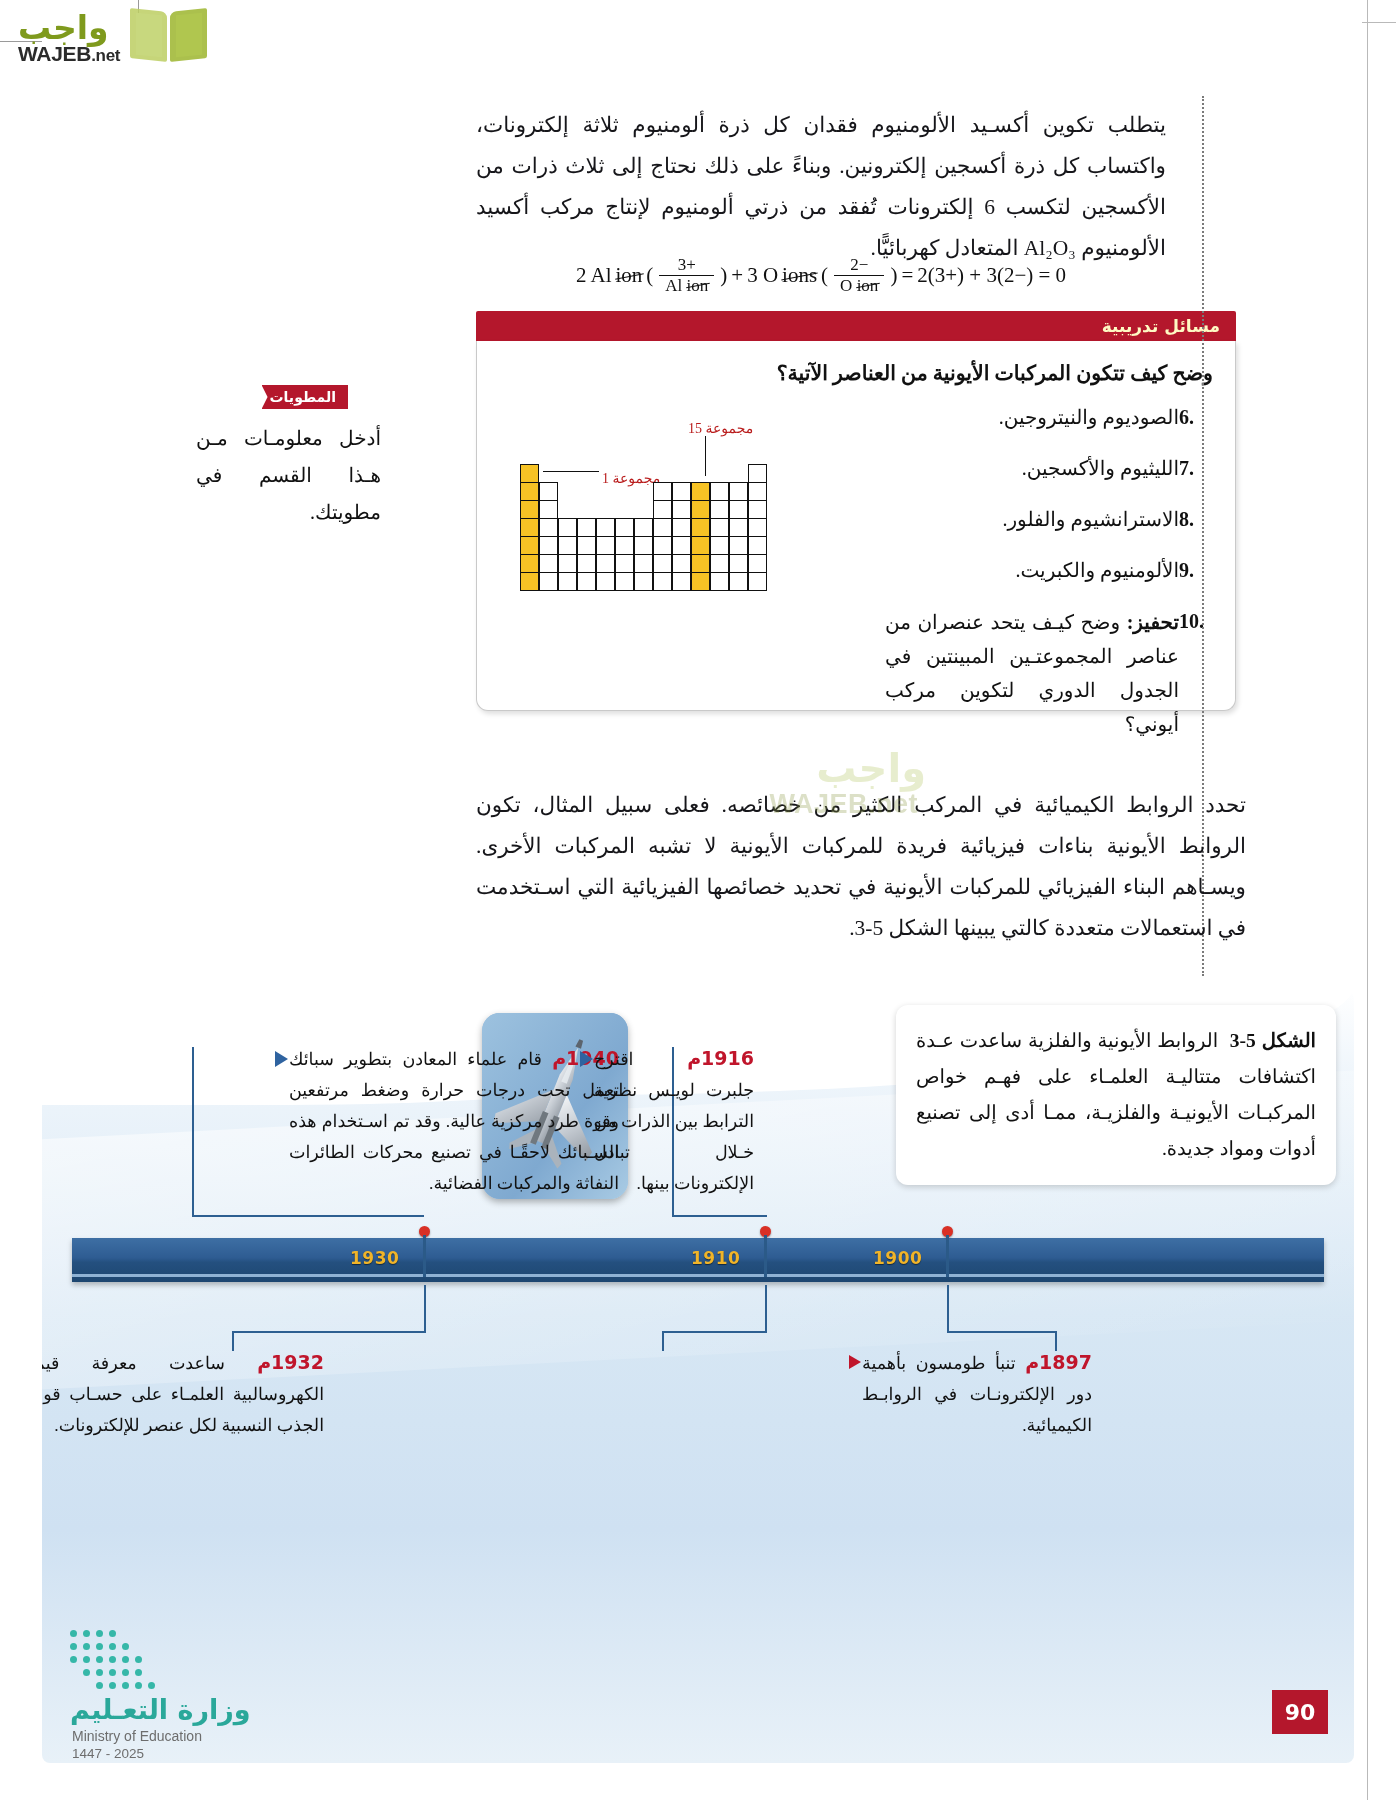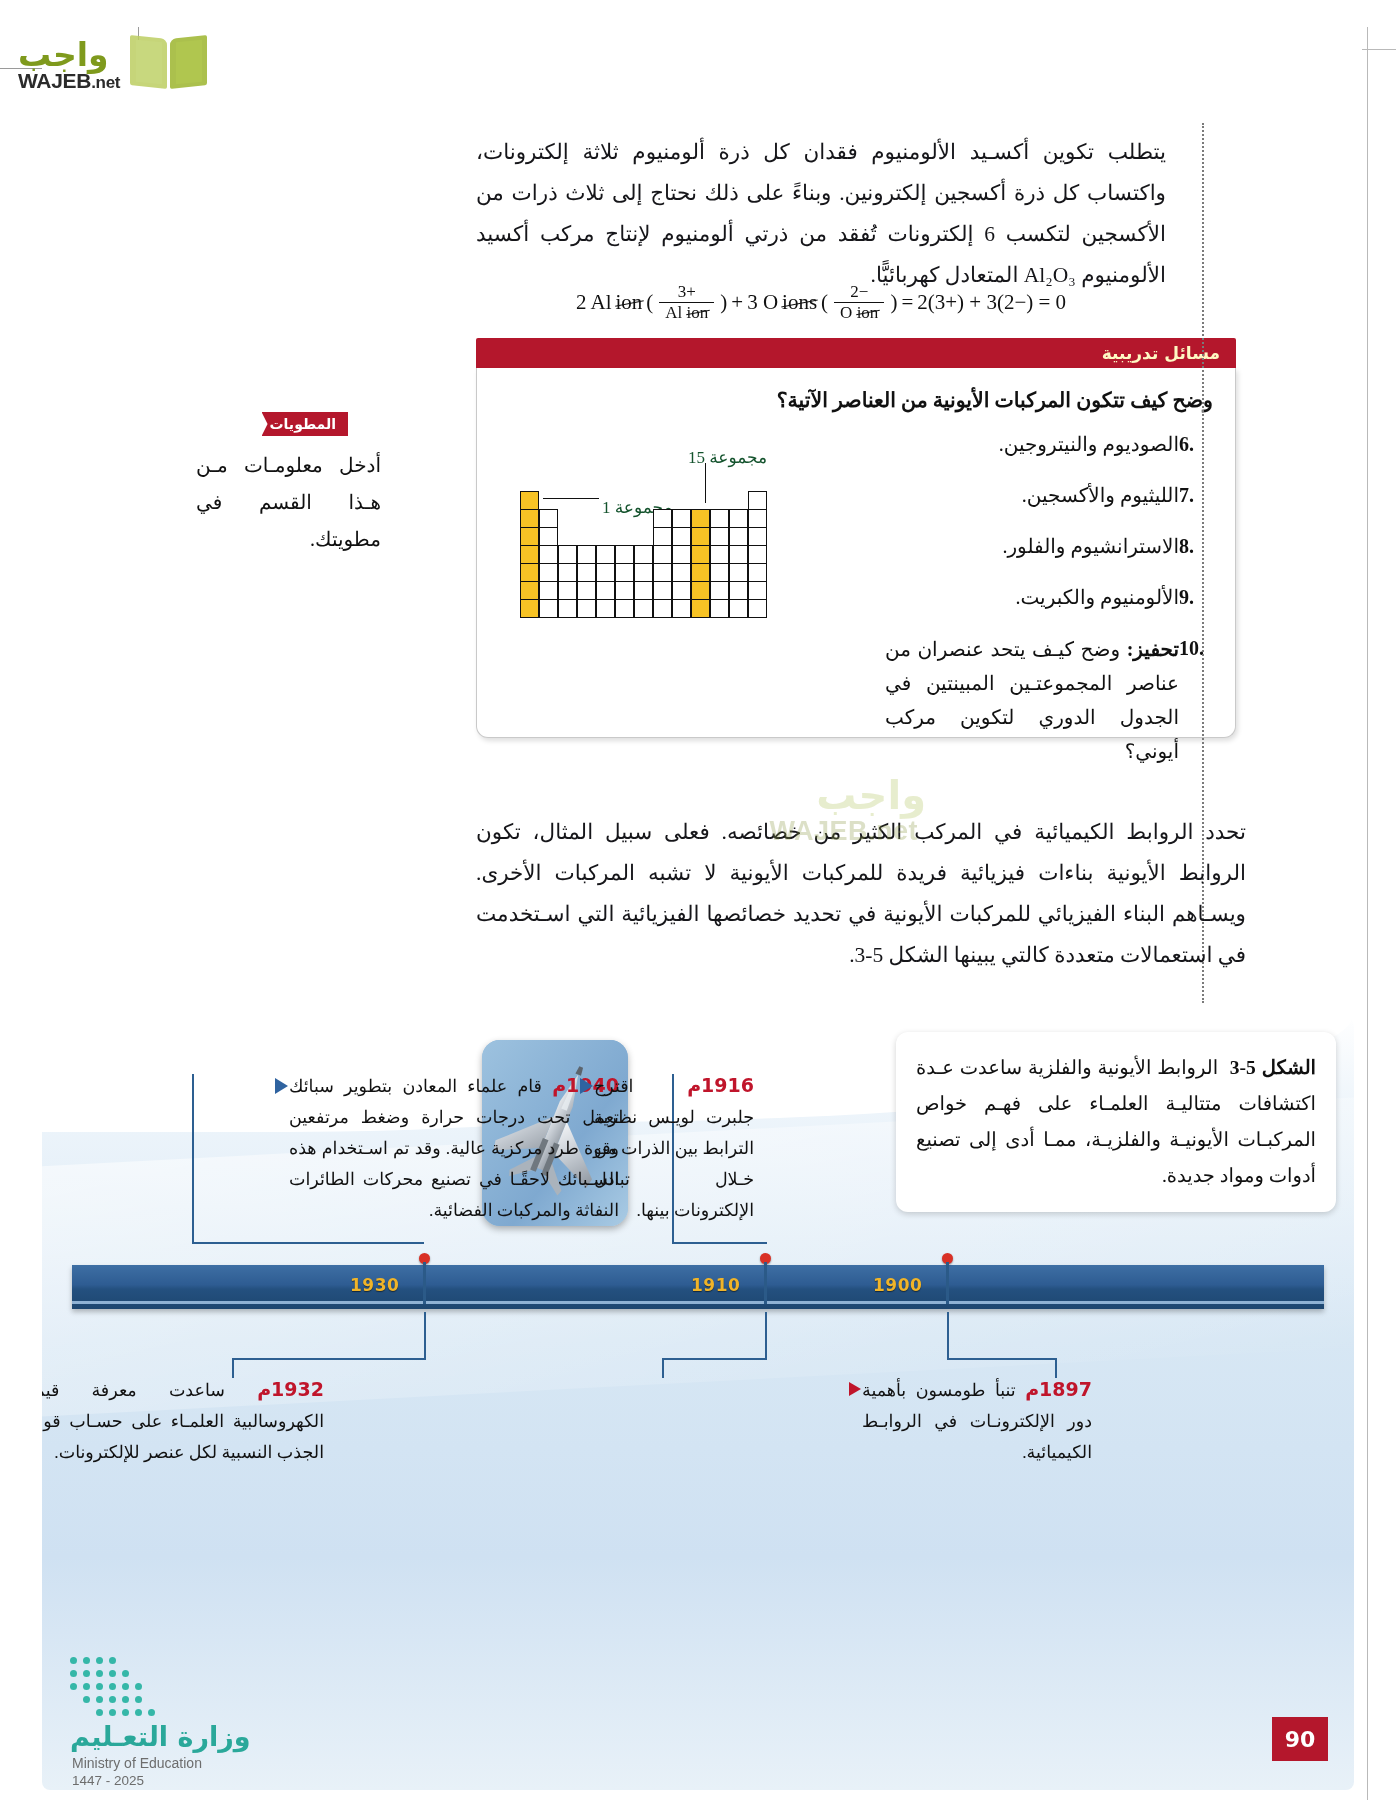--- a/index.html
+++ b/index.html
@@ -1,21 +1,21 @@
 <!DOCTYPE html>
 <html lang="ar" dir="rtl"><head>
 <meta charset="utf-8">
 <style>
   html,body{margin:0;padding:0;}
   body{
     width:1396px;height:1800px;position:relative;overflow:hidden;
     background:#ffffff;
     font-family:"Liberation Serif","DejaVu Serif",serif;
   }
-  .page{position:absolute;inset:0;margin-top:27px;}
+  .page{position:absolute;inset:0;}
 
   
   .wm-top{position:absolute;left:10px;top:6px;width:200px;height:62px;}
   .wm-ar{position:absolute;left:8px;top:2px;font-family:"DejaVu Sans",sans-serif;
     font-size:33px;font-weight:700;color:#7f9a1d;direction:rtl;}
   .wm-en{position:absolute;left:8px;top:36px;font-family:"Liberation Sans",sans-serif;
     font-size:21px;font-weight:700;color:#2b2b2b;letter-spacing:-.3px;}
   .wm-en .net{color:#2b2b2b;font-size:17px;text-align:center;}
   .wm-book{position:absolute;left:120px;top:4px;width:78px;height:52px;}
   .wm-book .half{position:absolute;top:0;width:37px;height:50px;background:#a8bf3a;opacity:.85;}
@@ -67,21 +67,21 @@
   .qtxt{flex:1;text-align:right;}
   .q10 .qtxt{text-align:justify;text-align-last:right;line-height:34px;}
   .q10lbl{font-weight:700;}
 
   
   .ptable{position:absolute;right:415px;top:75px;width:300px;height:190px;}
   .pt-grid{position:absolute;left:0;top:48px;}
   .cell{position:absolute;width:19px;height:19px;border:1.2px solid #111;
     background:#fff;box-sizing:border-box;}
   .cell.hl{background:#f7c325;}
-  .lbl{position:absolute;font-size:17px;color:#14532d;white-space:nowrap;}
+  .lbl{position:absolute;font-size:14px;color:#b91c1c;white-space:nowrap;}
   .leader{position:absolute;background:#111;}
 
   
   .dotrule{position:absolute;right:192px;top:96px;width:0;height:880px;
      border-right:2.5px dotted #7a7a7a;}
   .mt-tag{position:absolute;right:1048px;top:385px;height:24px;
      background:#b4172c;color:#fff;font-size:14px;font-weight:700;
      font-family:"DejaVu Sans",sans-serif;display:flex;align-items:center;
      padding:0 12px 0 8px;
      clip-path:polygon(0 0,100% 0,100% 100%,0 100%,6px 50%);}

